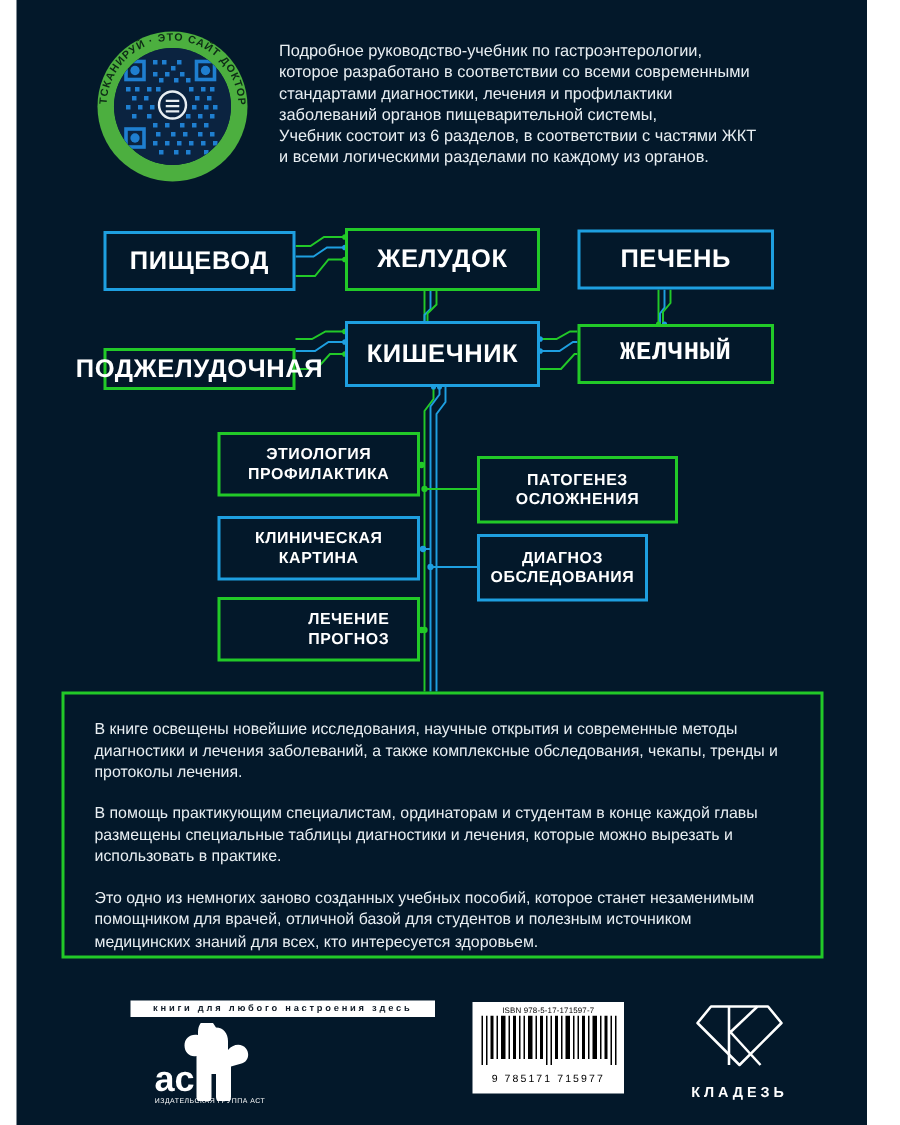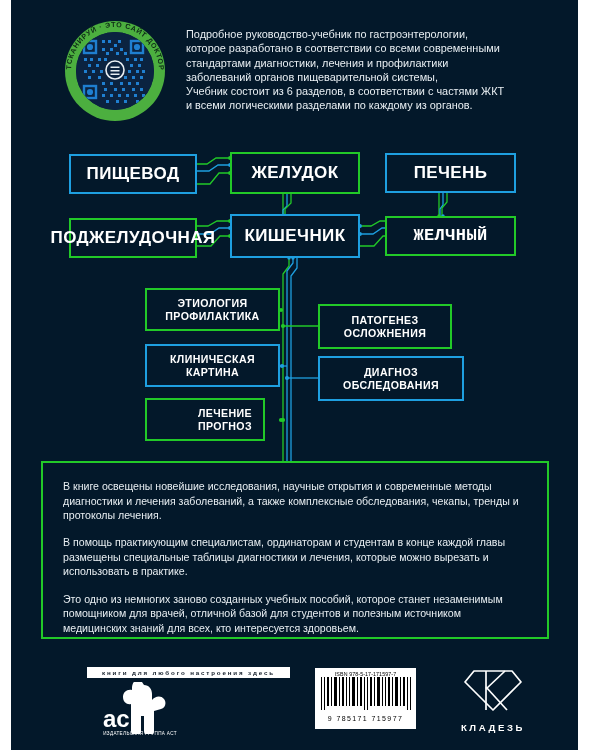--- a/index.html
+++ b/index.html
@@ -367,21 +367,21 @@
 
         <path d="M269 420 L272 420" stroke="#22c928"></path>
         <circle cx="270" cy="420" r="2.1" fill="#22c928" stroke="none"></circle>
         <circle cx="272" cy="420" r="2.1" fill="#22c928" stroke="none"></circle>
       </g>
     </svg>
 
     <div class="node organ blue" style="left:58px;top:154px;width:128px;height:40px;">ПИЩЕВОД</div>
     <div class="node organ green" style="left:219px;top:152px;width:130px;height:42px;">ЖЕЛУДОК</div>
     <div class="node organ blue" style="left:374px;top:153px;width:131px;height:40px;">ПЕЧЕНЬ</div>
-    <div class="node organ green" style="left:58px;top:218px;width:128px;height:40px;">ПОДЖЕЛУДОЧНАЯ</div>
+    <div class="node organ green" style="left:58px;top:232px;width:128px;height:28px;">ПОДЖЕЛУДОЧНАЯ</div>
     <div class="node organ blue" style="left:219px;top:214px;width:130px;height:44px;">КИШЕЧНИК</div>
     <div class="node organ green" style="left:374px;top:216px;width:131px;height:40px;font-family:Liberation Mono, monospace;">ЖЕЛЧНЫЙ</div>
 
     <div class="node topic green" style="left:134px;top:288px;width:135px;height:43px;">
       <div>
         <div>ЭТИОЛОГИЯ</div>
         <div>ПРОФИЛАКТИКА</div>
       </div>
     </div>
     <div class="node topic green" style="left:307px;top:304px;width:134px;height:45px;">
@@ -389,27 +389,27 @@
         <div>ПАТОГЕНЕЗ</div>
         <div>ОСЛОЖНЕНИЯ</div>
       </div>
     </div>
     <div class="node topic blue" style="left:134px;top:344px;width:135px;height:43px;">
       <div>
         <div>КЛИНИЧЕСКАЯ</div>
         <div>КАРТИНА</div>
       </div>
     </div>
-    <div class="node topic blue" style="left:307px;top:356px;width:146px;height:45px;">
+    <div class="node topic blue" style="left:307px;top:356px;width:114px;height:45px;">
       <div>
         <div>ДИАГНОЗ</div>
         <div>ОБСЛЕДОВАНИЯ</div>
       </div>
     </div>
-    <div class="node topic green" style="left:134px;top:398px;width:120px;height:43px;padding-left:40px;">
+    <div class="node topic green" style="left:134px;top:398px;width:135px;height:43px;padding-left:40px;">
       <div>
         <div>ЛЕЧЕНИЕ</div>
         <div>ПРОГНОЗ</div>
       </div>
     </div>
 
     <div class="descbox">
       <p>В книге освещены новейшие исследования, научные открытия и современные методы диагностики и лечения заболеваний, а также комплексные обследования, чекапы, тренды и протоколы лечения.</p>
       <p>В помощь практикующим специалистам, ординаторам и студентам в конце каждой главы размещены специальные таблицы диагностики и лечения, которые можно вырезать и использовать в практике.</p>
       <p>Это одно из немногих заново созданных учебных пособий, которое станет незаменимым помощником для врачей, отличной базой для студентов и полезным источником медицинских знаний для всех, кто интересуется здоровьем.</p>

